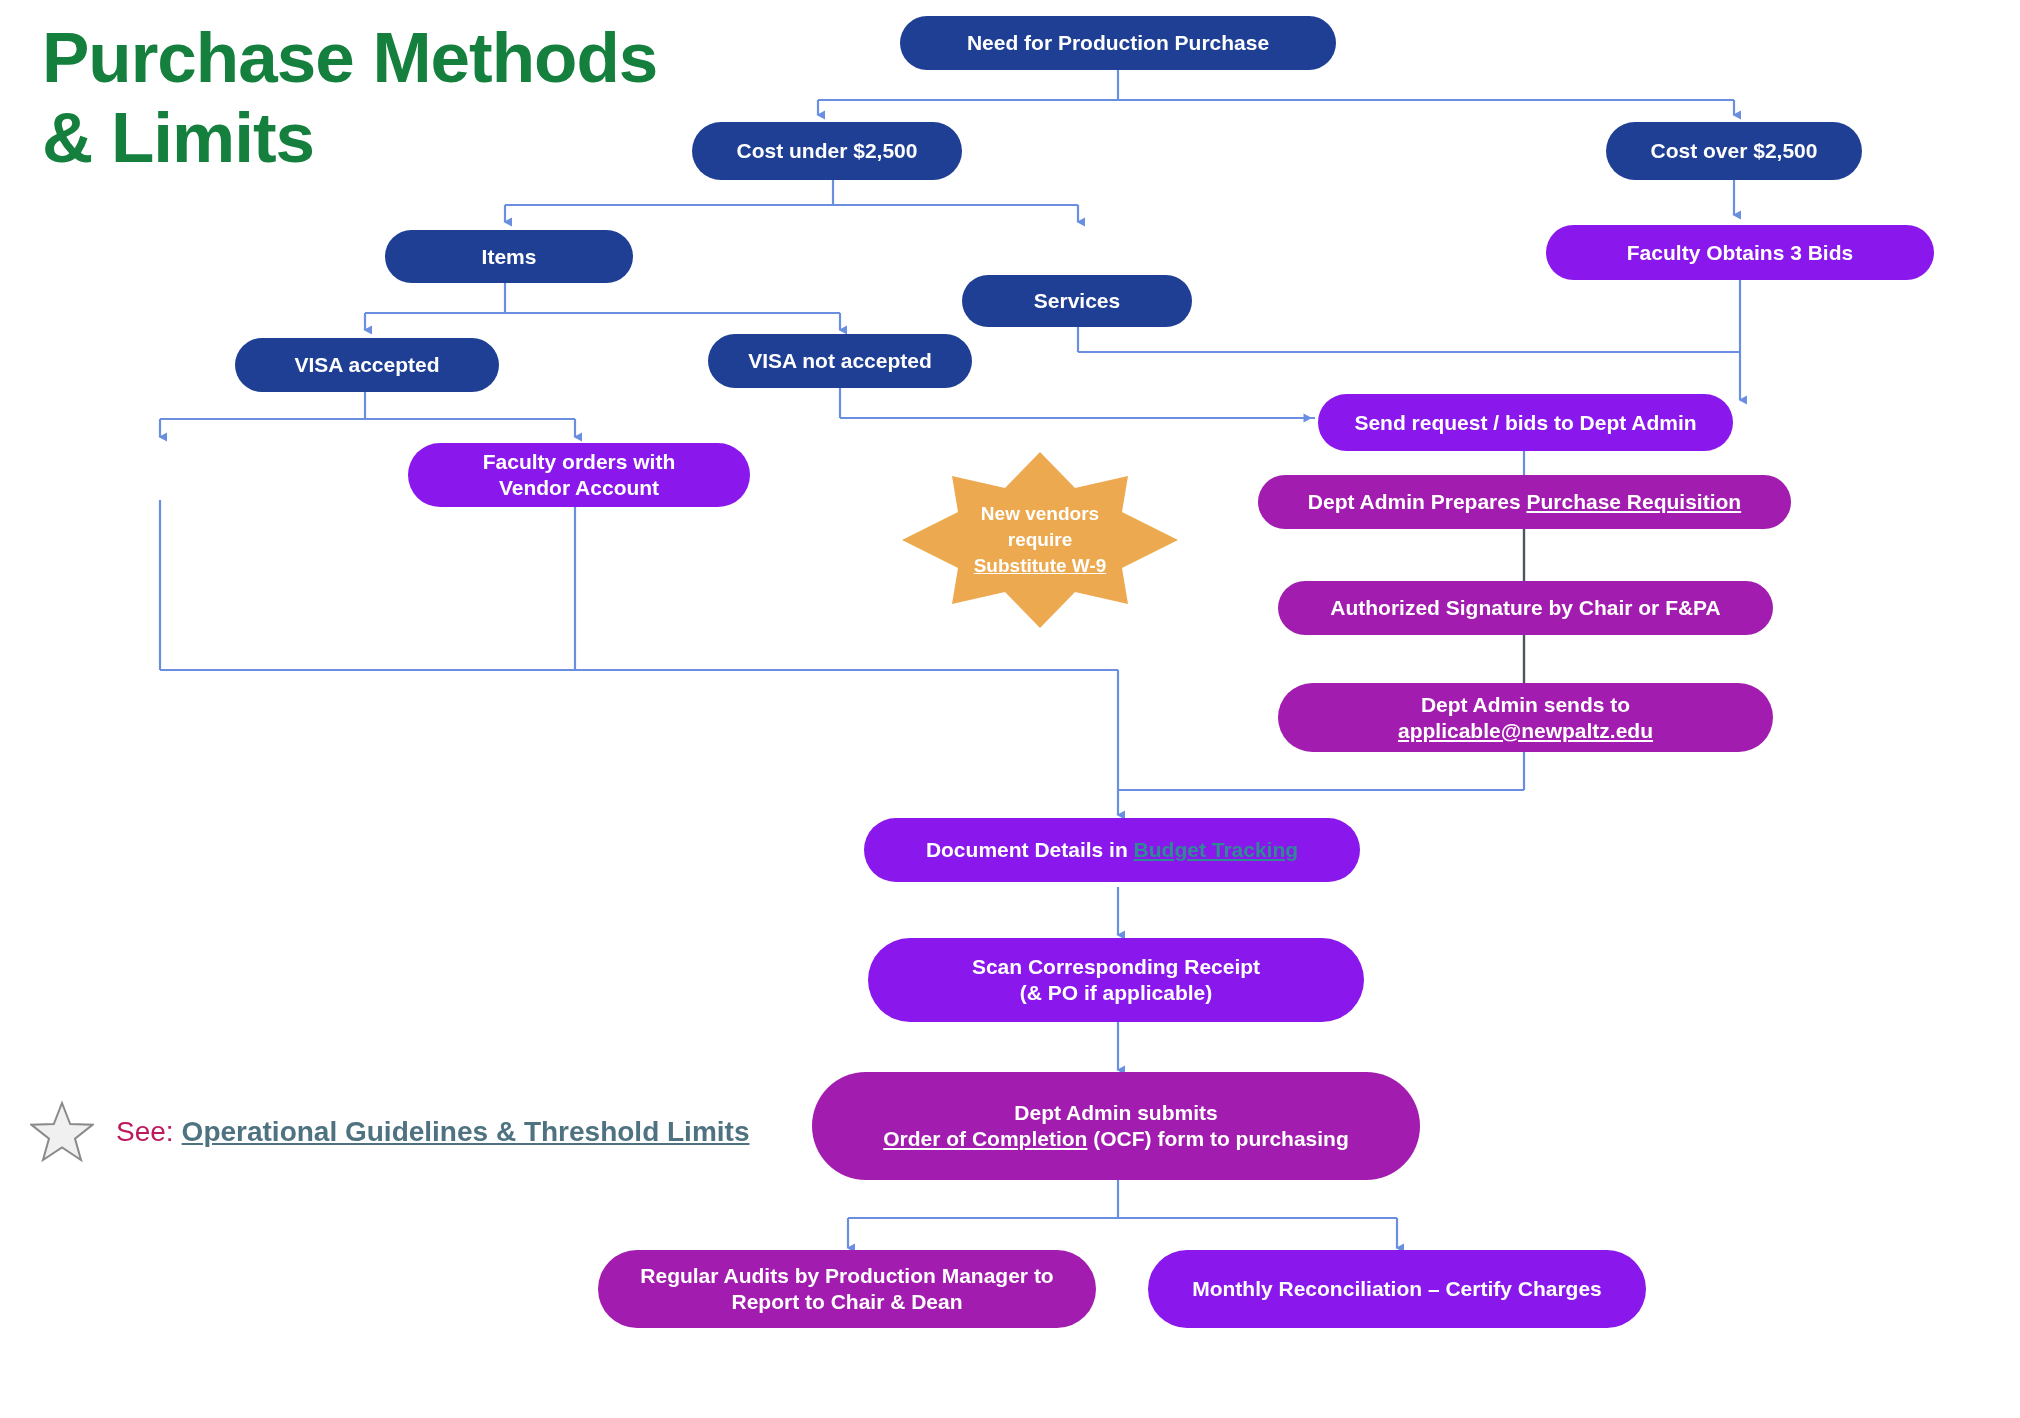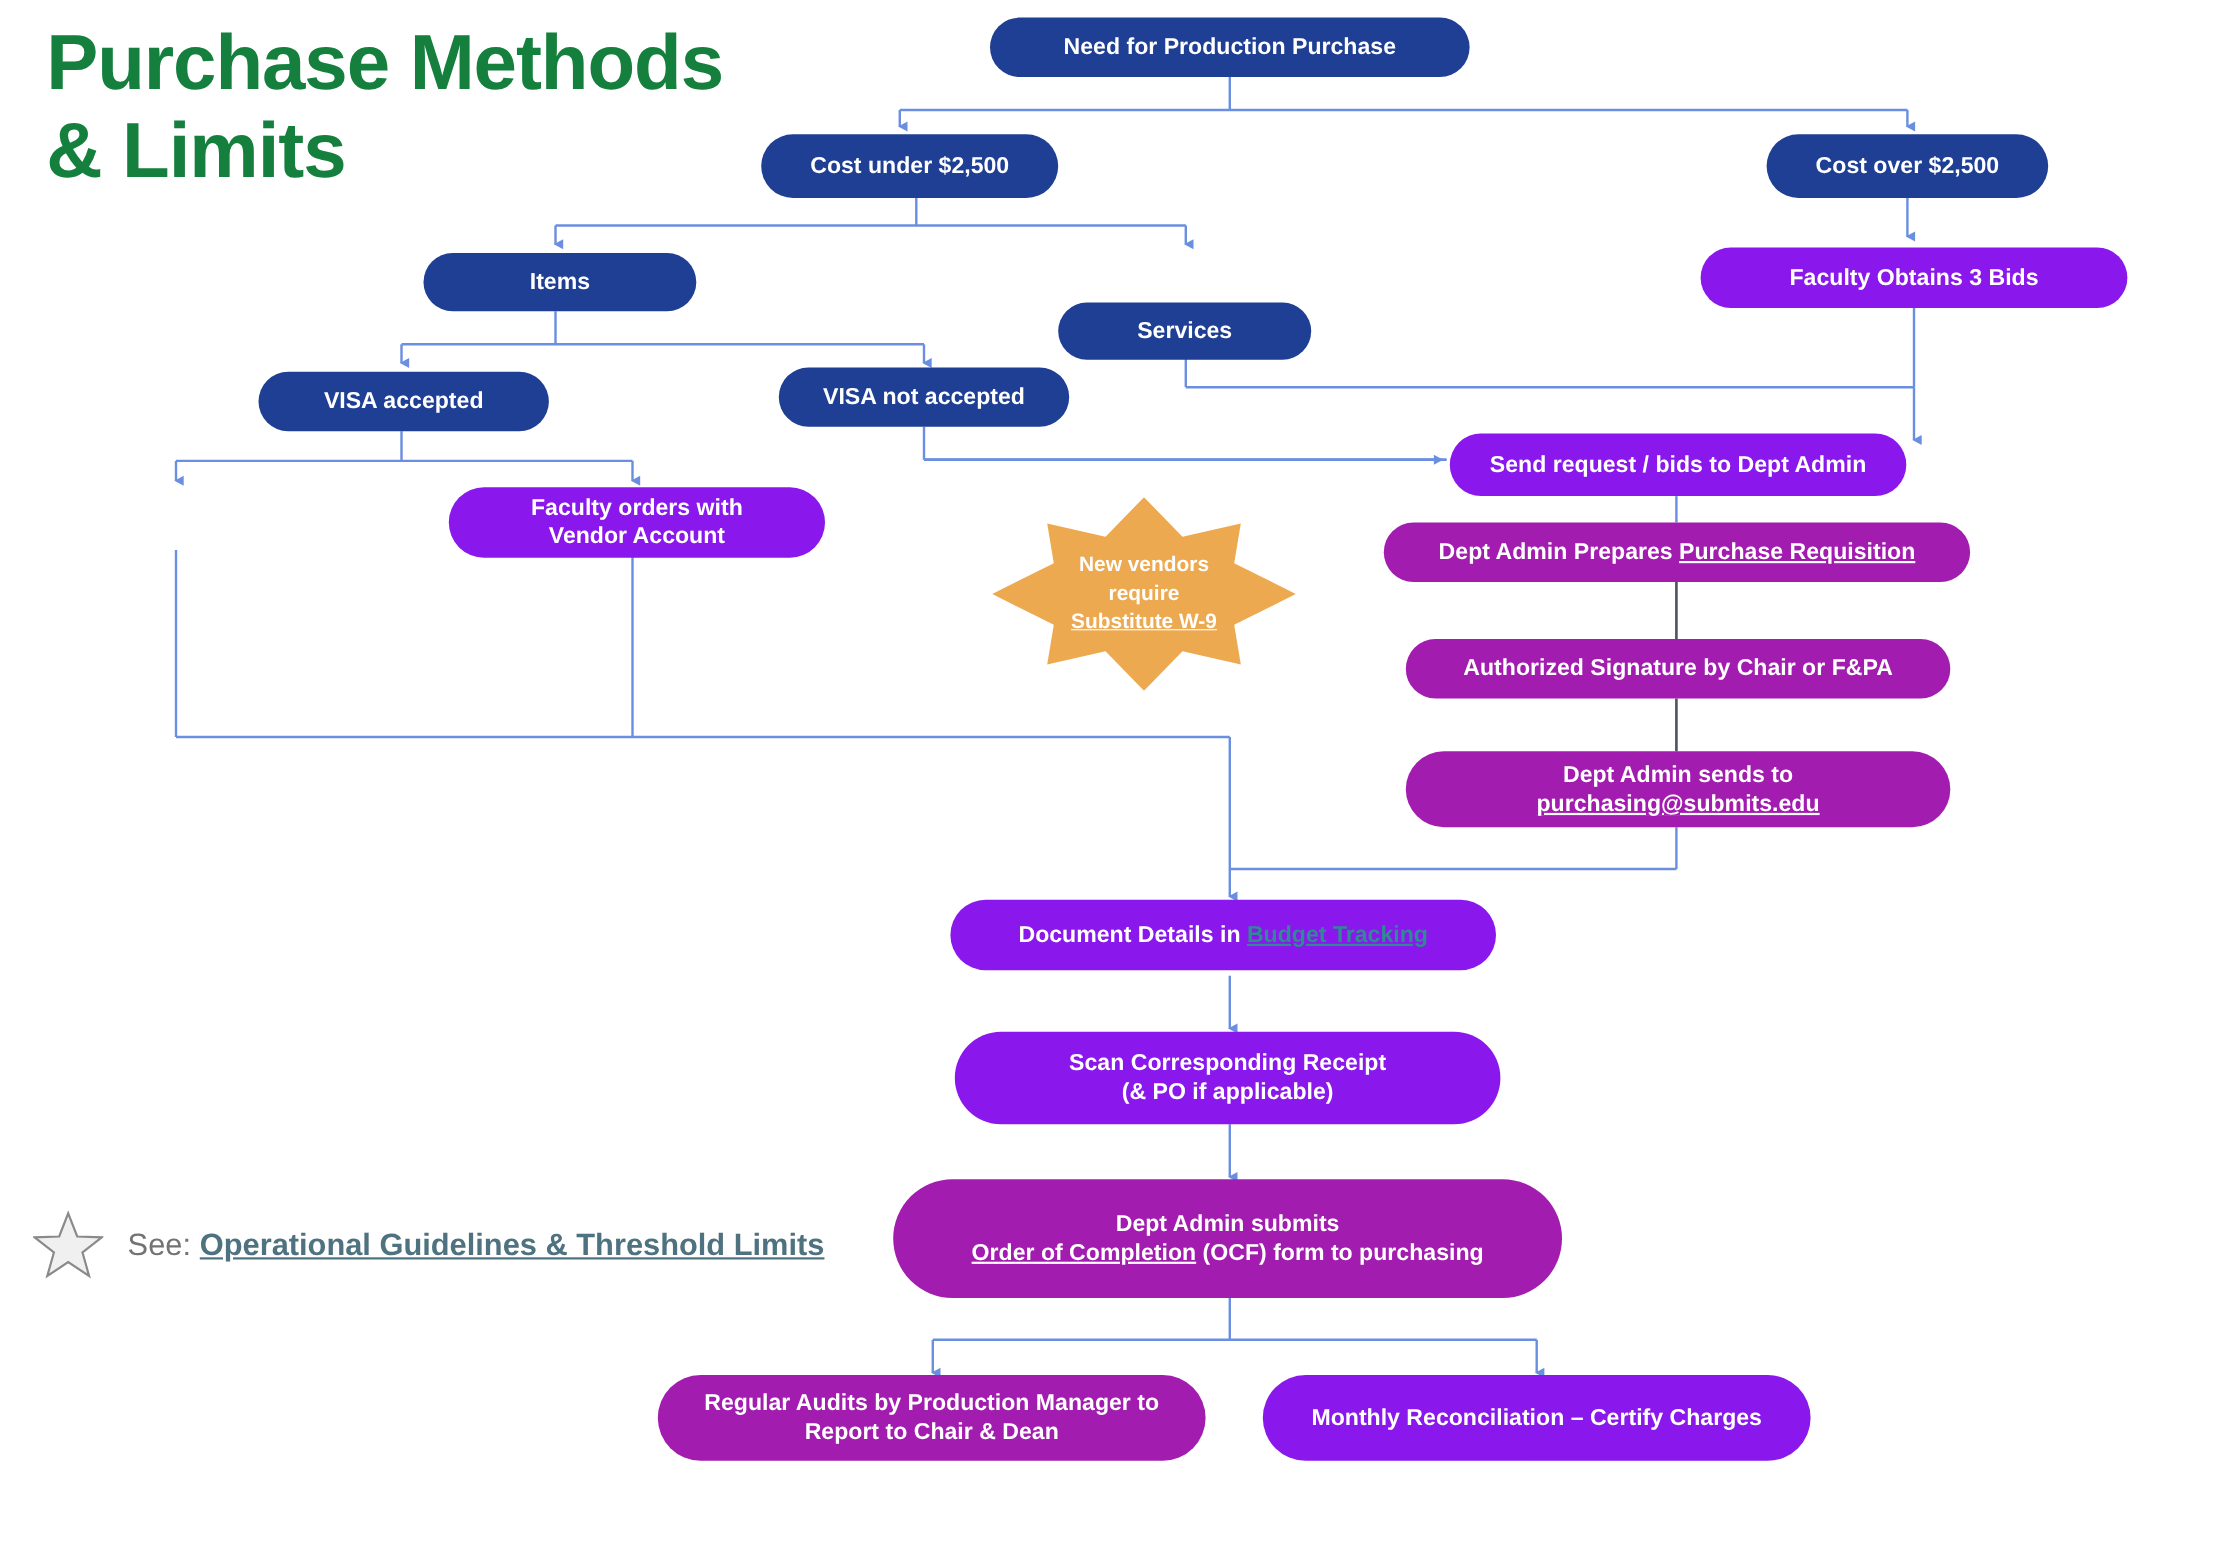--- a/index.html
+++ b/index.html
@@ -91,21 +91,21 @@
     position: absolute;
     left: 30px;
     top: 1100px;
     display: flex;
     align-items: center;
     z-index: 4;
   }
   #legend .legend-star { width: 64px; height: 64px; margin-right: 22px; }
   #legend .see-label {
     font-size: 28px;
-    color: #737373;
+    color: #be185d;
     font-weight: normal;
     margin-right: 8px;
   }
   #legend .see-link {
     font-size: 28px;
     color: #4f7280;
     text-decoration: underline;
     font-weight: bold;
   }
 </style>
@@ -259,21 +259,21 @@
     </span>
   </div>
 
   <div class="node n-blue" style="left:1278px; top:581px; width:495px; height:54px; font-size:21px;">
     <span class="inner">Authorized Signature by Chair or F&amp;PA</span>
   </div>
 
   <div class="node n-blue" style="left:1278px; top:683px; width:495px; height:69px; font-size:21px;">
     <span class="inner">
       <span>Dept Admin sends to</span><br>
-      <span class="u">purchasing@submits.edu</span>
+      <span class="u">applicable@newpaltz.edu</span>
     </span>
   </div>
 
   <div class="node n-purple" style="left:864px; top:818px; width:496px; height:64px; font-size:21px;">
     <span class="inner">
       <span>Document Details in </span><span class="teal-link">Budget Tracking</span>
     </span>
   </div>
 
   <div class="node n-purple" style="left:868px; top:938px; width:496px; height:84px; font-size:21px;">

